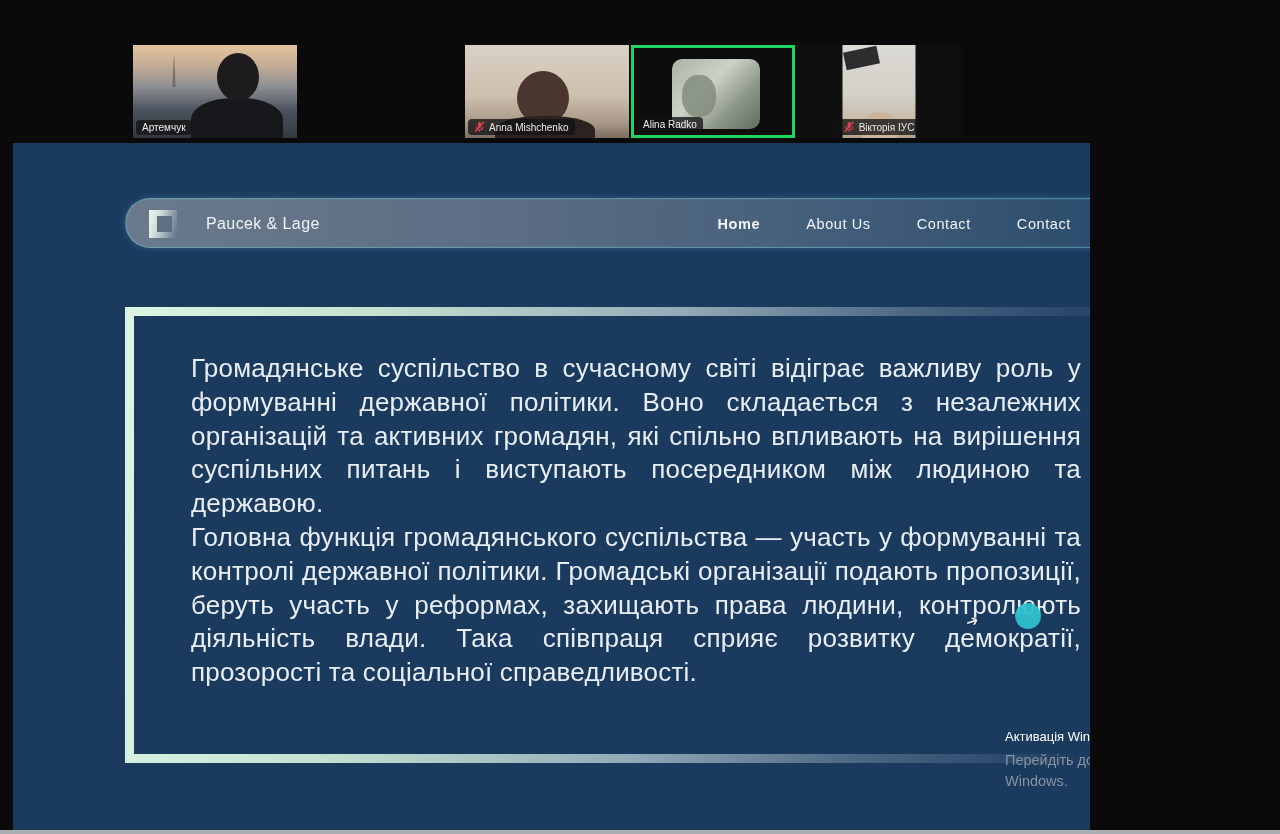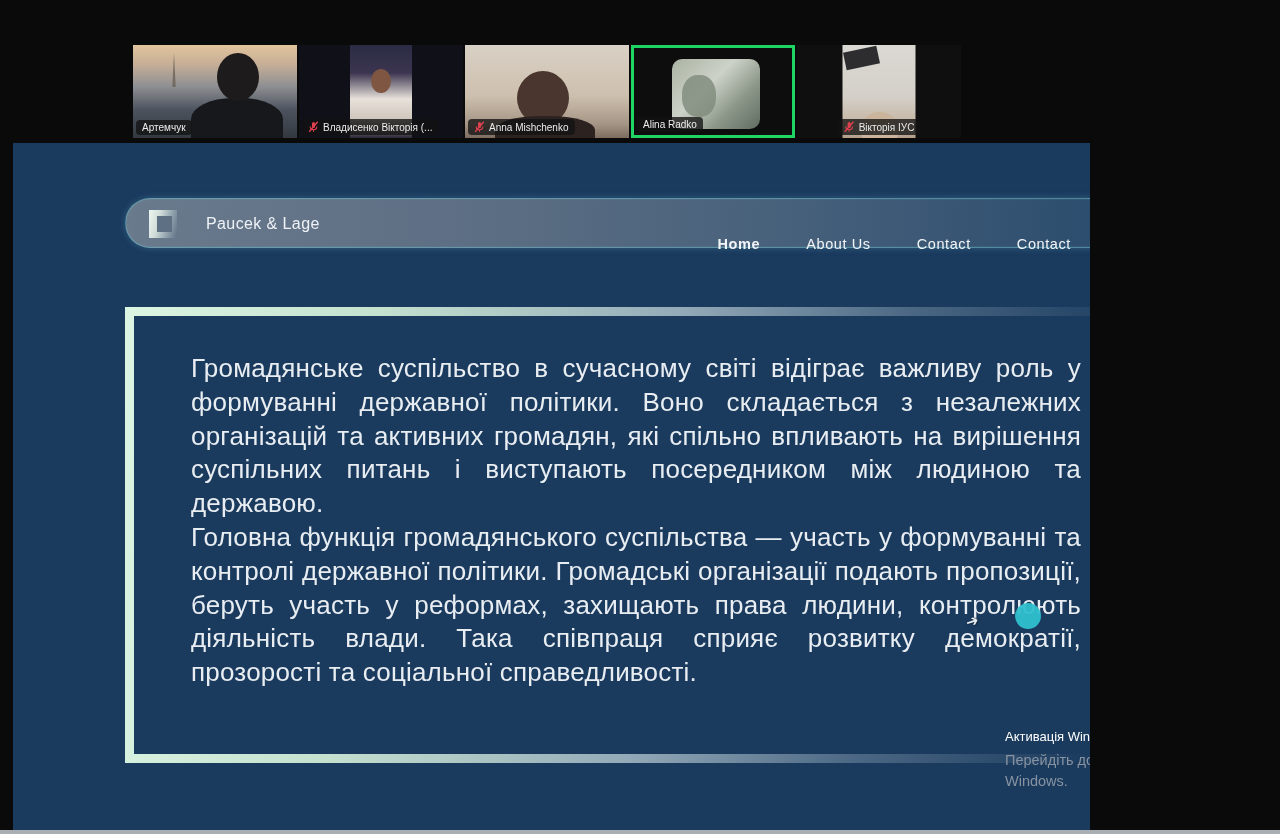--- a/index.html
+++ b/index.html
@@ -56,21 +56,21 @@
             background:linear-gradient(90deg,#6a7a8d 0%,#5c6e83 35%,#46607b 65%,#27496b 100%);
             border:1px solid rgba(105,185,200,.55);
             box-shadow:0 0 7px rgba(110,195,210,.28), inset 0 0 2px rgba(150,215,225,.25);
             display:flex; align-items:center; }
   .logo { position:absolute; left:23px; top:11px; width:28px; height:28px;
           background:linear-gradient(105deg,#eef7f0 0%,#cfdcd8 35%,#8fa0ac 70%,#5f7386 100%); }
   .logo::after { content:""; position:absolute; left:8px; top:6px; right:5px; bottom:6px; background:#5e7084; }
   .brand { position:absolute; left:80px; top:0; height:50px; display:flex; align-items:center;
            color:#eef2f6; font-size:16px; letter-spacing:.4px; font-weight:500; }
   .menu { position:absolute; right:0; top:0; height:50px; display:flex; align-items:center;
-          gap:46px; padding-right:88px;margin-top:20px; }
+          gap:46px; padding-right:88px; }
   .menu-item { color:#f2f5f8; font-size:14.5px; letter-spacing:.6px; cursor:pointer; }
   .menu-item.current { font-weight:700; }
 
   .quote-icon { position:absolute; left:1105px; top:127px; width:92px; height:58px; }
 
   #quote-box { position:absolute; left:112px; top:164px; width:1105px; height:456px;
                border:9px solid; border-image:linear-gradient(97deg,#dbf5e2 0%,#c4e0cf 22%,#93aab8 48%,rgba(115,140,162,.55) 68%,rgba(40,70,100,.12) 88%,rgba(26,58,94,0) 100%) 1;
                padding:36px 140px 16px 57px; }
   #quote-box p { color:#e8edf2; font-size:26px; line-height:33.8px; text-align:justify;
                  letter-spacing:.2px; }
@@ -96,35 +96,20 @@
     <div class="art art-paris">
       <div class="tower"></div>
         <div class="sil-body"></div>
         <div class="sil-head"></div>
     </div>
     <div class="name-label">
       <span>Артемчук</span>
     </div>
   </div>
 
-  <div class="tile" style="left:299px">
-    <div class="art" style="background:#101018">
-      <div class="strip t2-strip">
-          <div class="sil-head"></div>
-        </div>
-    </div>
-    <div class="name-label">
-      <svg class="mic" width="11" height="12" viewBox="0 0 11 12">
-        <rect x="4" y="1" width="3" height="6" rx="1.5" fill="#e0404f"></rect>
-        <path d="M2.2 5.5a3.3 3.3 0 0 0 6.6 0M5.5 8.8v2" stroke="#e0404f" stroke-width="1.1" fill="none"></path>
-        <line x1="1.2" y1="10.8" x2="9.8" y2="0.8" stroke="#e0404f" stroke-width="1.4"></line>
-      </svg>
-      <span>Владисенко Вікторія (...</span>
-    </div>
-  </div>
 
   <div class="tile" style="left:465px">
     <div class="art art-room">
       <div class="sil-head"></div>
         <div class="sil-body"></div>
     </div>
     <div class="name-label">
       <svg class="mic" width="11" height="12" viewBox="0 0 11 12">
         <rect x="4" y="1" width="3" height="6" rx="1.5" fill="#e0404f"></rect>
         <path d="M2.2 5.5a3.3 3.3 0 0 0 6.6 0M5.5 8.8v2" stroke="#e0404f" stroke-width="1.1" fill="none"></path>

